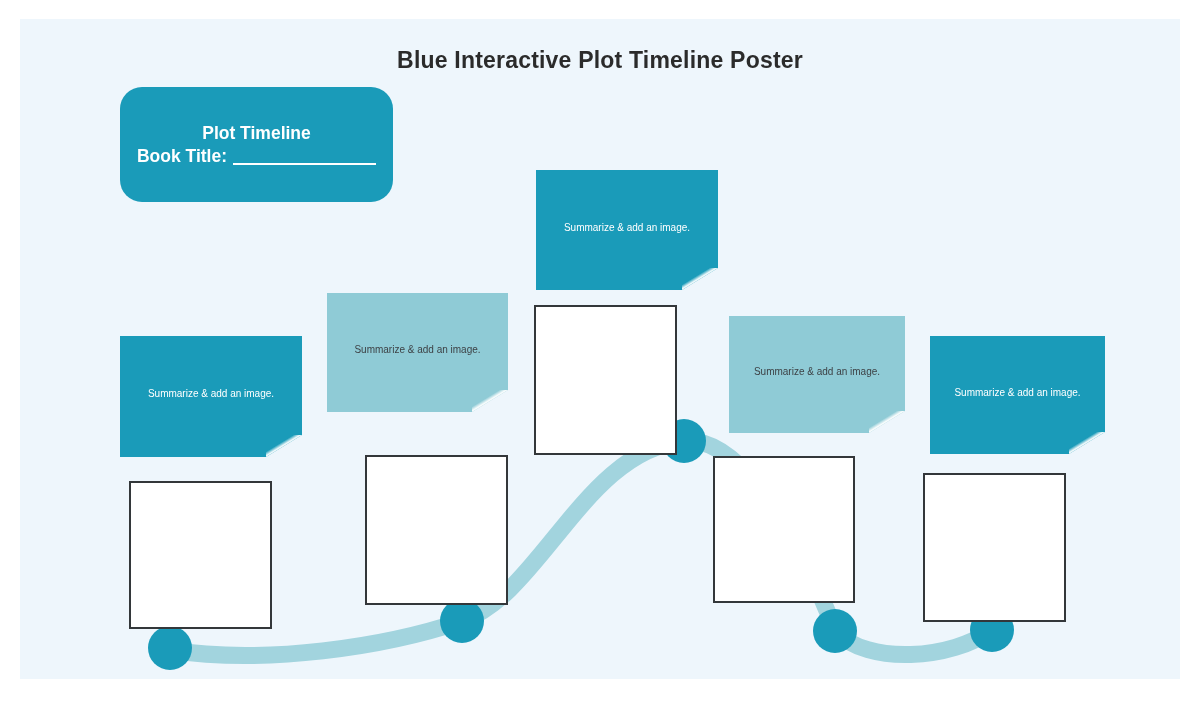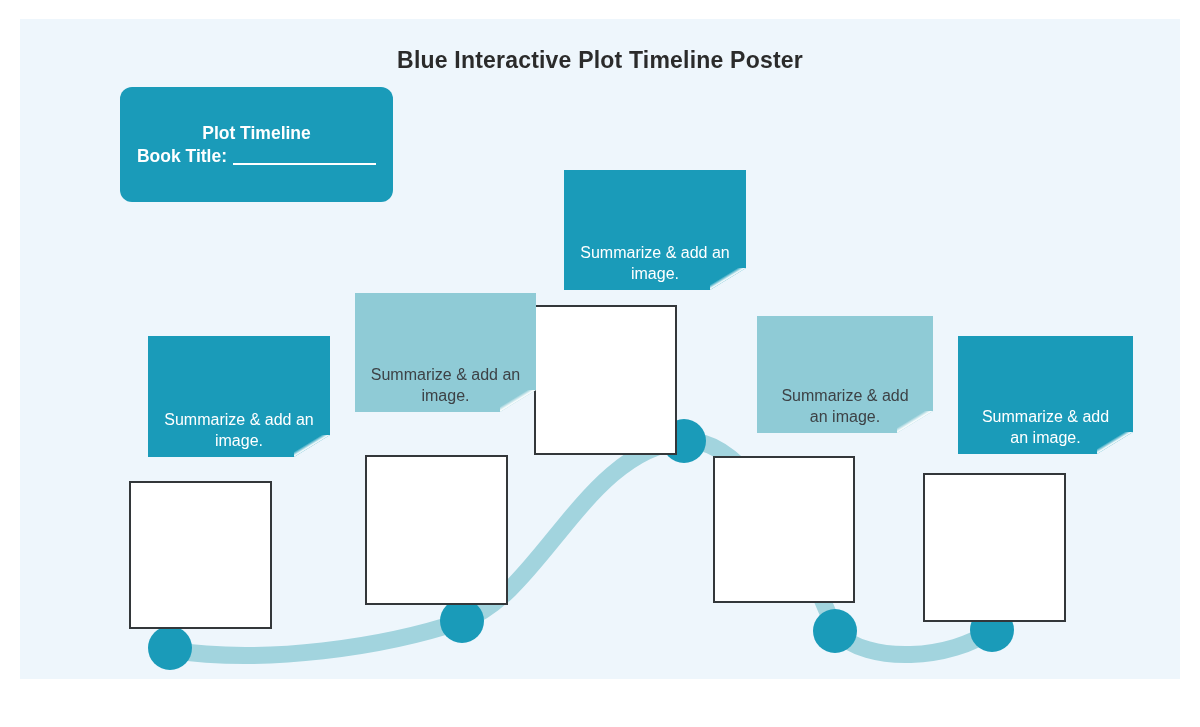--- a/index.html
+++ b/index.html
@@ -17,29 +17,29 @@
   *{box-sizing:border-box;margin:0;padding:0;}
   body{width:1200px;height:727px;background:var(--page-bg);
        font-family:"Liberation Sans", sans-serif;}
   .poster-page{position:relative;width:1200px;height:727px;background:var(--page-bg);overflow:hidden;}
   .canvas{position:absolute;left:20px;top:19px;width:1160px;height:660px;background:var(--canvas-bg);}
 
   .poster-title{position:absolute;left:0;top:28px;width:100%;text-align:center;
     font-size:23px;font-weight:bold;color:var(--title-text);letter-spacing:.2px;z-index:3;}
 
   .header-card{position:absolute;left:100px;top:68px;width:273px;height:115px;
-    background:var(--teal);border-radius:12px;z-index:3;
+    background:var(--teal);border-radius:22px;z-index:3;
     display:flex;flex-direction:column;justify-content:center;align-items:center;
     color:#fff;font-weight:bold;font-size:17.5px;line-height:23px;}
   .book-title-row{display:flex;align-items:center;white-space:nowrap;}
   .blank-line{display:inline-block;width:143px;height:18px;border-bottom:2.5px solid #fff;margin-left:6px;}
 
-  .note{position:absolute;z-index:3;display:flex;align-items:flex-end;justify-content:center;
-    text-align:center;font-size:16px;line-height:21px;padding:0 14px 6px 14px;
-    clip-path:polygon(0 0,100% 0,100% calc(100% - 22px),calc(100% - 36px) 100%,0 100%);margin-left:28px;}
+  .note{position:absolute;z-index:3;display:flex;align-items:center;justify-content:center;
+    text-align:center;font-size:10px;line-height:21px;padding:0 14px 6px 14px;
+    clip-path:polygon(0 0,100% 0,100% calc(100% - 22px),calc(100% - 36px) 100%,0 100%);}
   .note.dark{background:var(--teal);color:var(--dark-note-text);}
   .note.light{background:var(--light-note);color:var(--light-note-text);}
   .note::after{content:'';position:absolute;right:0;bottom:0;width:36px;height:22px;
     background:linear-gradient(to bottom right,rgba(255,255,255,0) 38%,rgba(255,255,255,.92) 47%,rgba(255,255,255,.92) 60%,rgba(255,255,255,0) 69%);}
 
   .note-1{left:100px;top:317px;width:182px;height:121px;}
   .note-2{left:307px;top:274px;width:181px;height:119px;}
   .note-3{left:516px;top:151px;width:182px;height:120px;}
   .note-4{left:709px;top:297px;width:176px;height:117px;}
   .note-5{left:910px;top:317px;width:175px;height:118px;}

